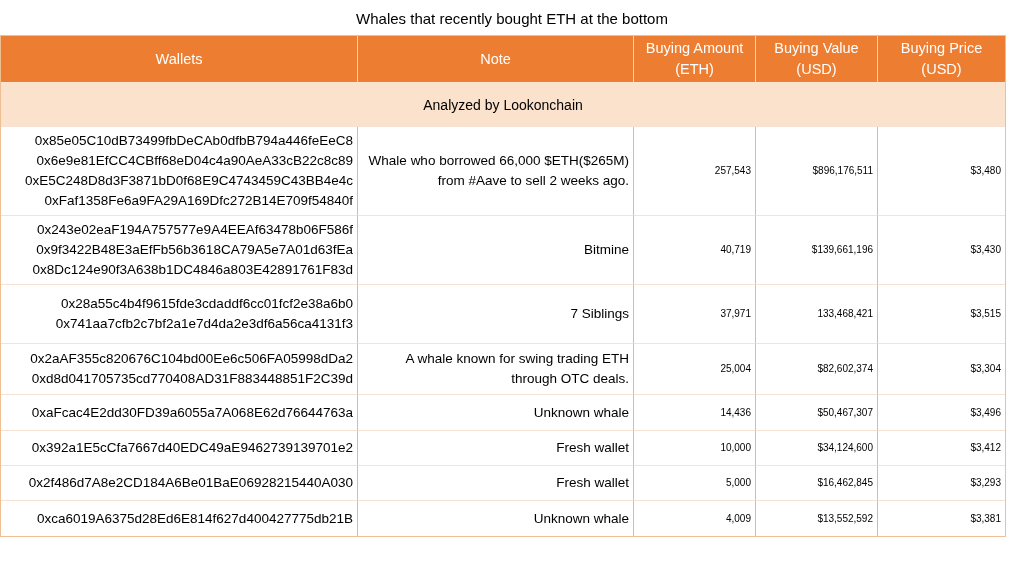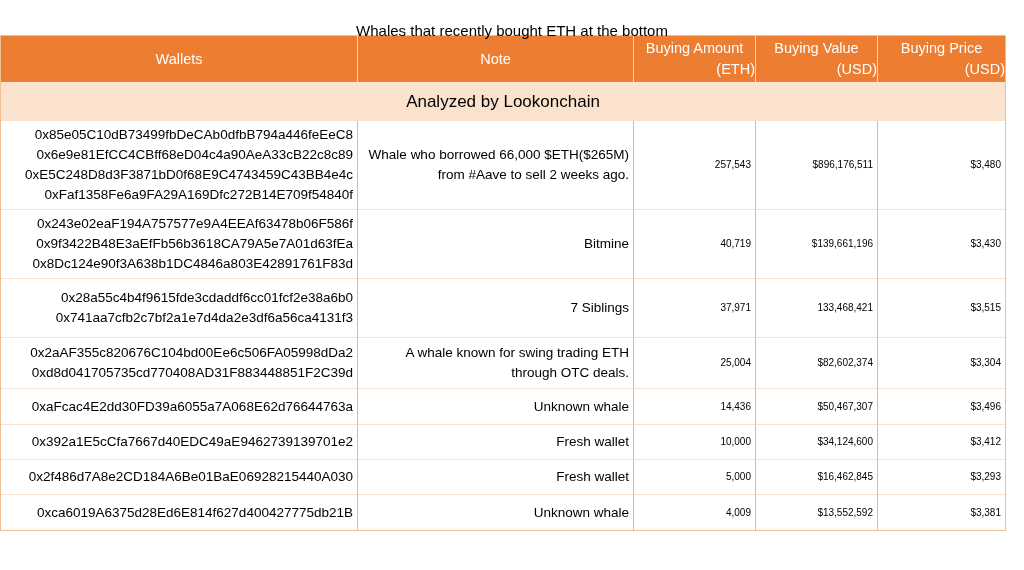--- a/index.html
+++ b/index.html
@@ -11,21 +11,21 @@
     --border-h:#F6E2D2;
     --body-text:#000000;
   }
   *{box-sizing:border-box;margin:0;padding:0;}
   html,body{width:1024px;height:570px;background:#FFFFFF;overflow:hidden;}
   body{font-family:"Liberation Sans", sans-serif;color:var(--body-text);}
   .page{width:1024px;height:570px;position:relative;}
   .title{
     text-align:center;
     font-size:15px;
-    padding-top:22px;
+    padding-top:10px;
     height:35px;
     color:#000;
   }
   table{
     margin-left:0;
     width:1004px;
     border-collapse:separate;
     border-spacing:0;
     table-layout:fixed;
     border:1px solid var(--border-outer);
@@ -41,28 +41,28 @@
     font-weight:normal;
     font-size:14.5px;
     line-height:21px;
     height:47px;
     text-align:center;
     vertical-align:middle;
     border-right:1px solid rgba(255,255,255,0.65);
     border-bottom:1px solid rgba(255,255,255,0.8);
   }
   thead th:last-child{border-right:none;}
-  thead th .sub{display:block;text-align:right;}
+  thead th .sub{display:block;}
   thead th .sub:empty{display:none;}
   tr.band-row td{
     background:var(--band-bg);
-    height:38px;
+    height:44px;
     text-align:center;
     vertical-align:middle;
-    font-size:17px;
+    font-size:14px;
     border-bottom:1px solid var(--border-h);
   }
   tbody td{
     background:#FFFFFF;
     text-align:right;
     vertical-align:middle;
     font-size:13.5px;
     line-height:20px;
     padding:4px 4px;
     border-right:1px solid var(--border-v);

